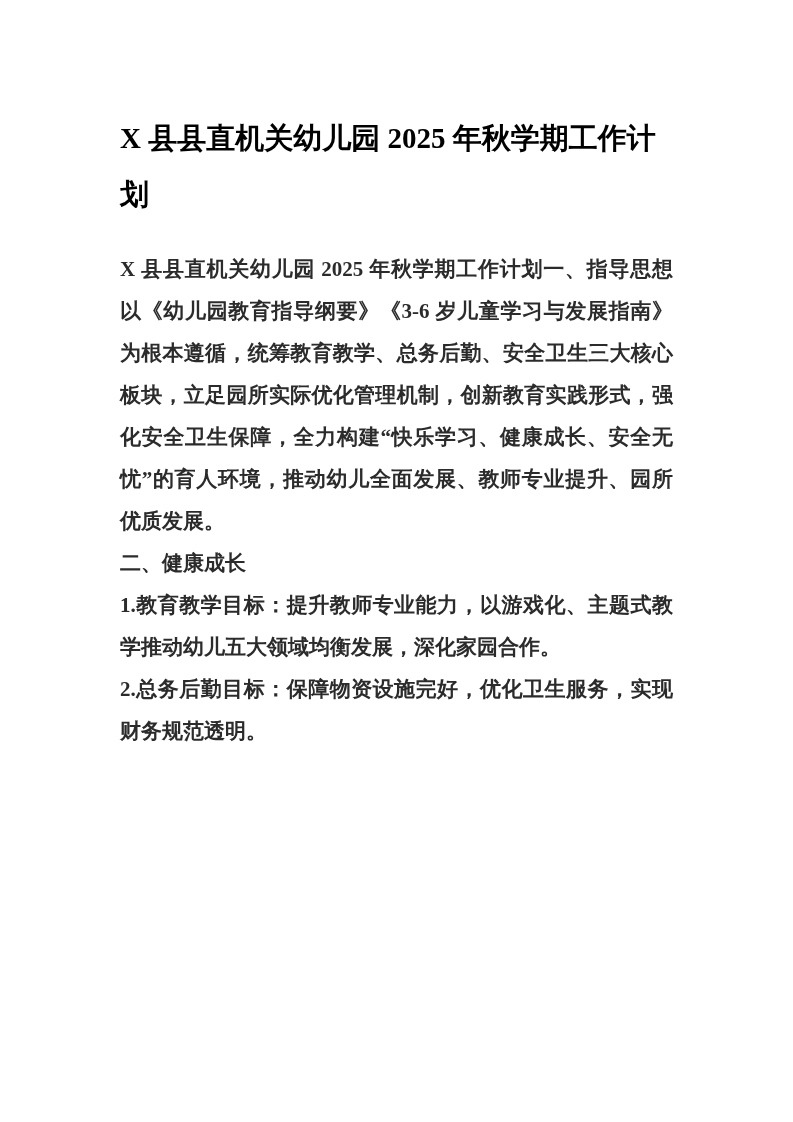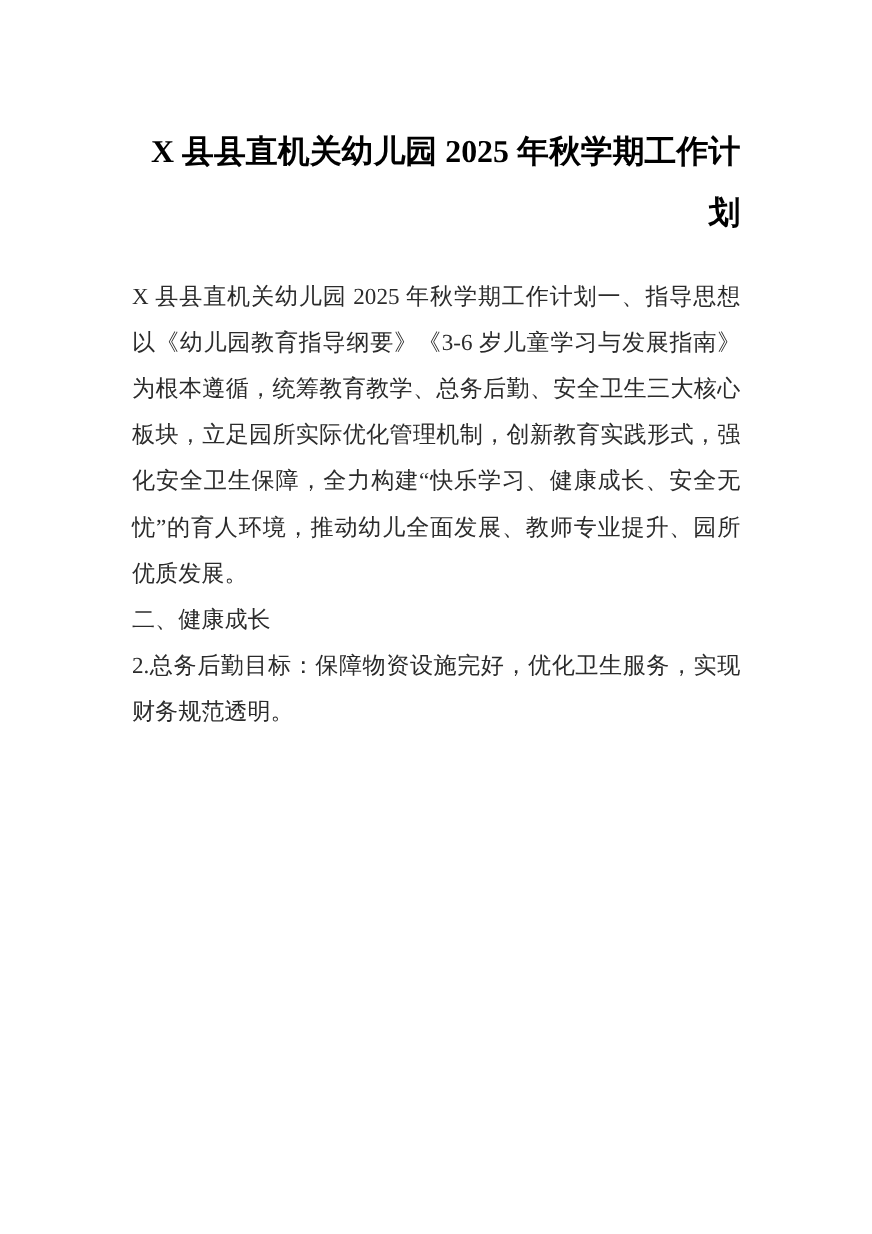--- a/index.html
+++ b/index.html
@@ -18,48 +18,50 @@
     overflow: hidden;
     font-family: "Liberation Serif", "DejaVu Serif", serif;
   }
   .doc-title {
     margin: 0 0 26px 0;
     padding: 0;
     font-size: 29px;
     line-height: 56px;
     font-weight: 700;
     color: #000000;
-    text-align: right;
+    text-align: left;
     font-family: "Liberation Serif", "DejaVu Serif", serif;
   }
   .doc-title .tline {
     display: block;
     white-space: nowrap;
   }
   .doc-body p {
     margin: 0;
     padding: 0;
     font-size: 21px;
     line-height: 42px;
     color: #2b2b2b;
     text-align: justify;
     text-justify: inter-ideograph;
     font-family: "Liberation Serif", "DejaVu Serif", serif;
     word-break: break-all;
+    font-weight: bold;
   }
 </style>
 </head>
 <body>
 
 <div class="page">
 
   <h1 class="doc-title">
     <span class="tline">X 县县直机关幼儿园 2025 年秋学期工作计</span>
     <span class="tline">划</span>
   </h1>
 
   <div class="doc-body">
     <p>X 县县直机关幼儿园 2025 年秋学期工作计划一、指导思想以《幼儿园教育指导纲要》《3-6 岁儿童学习与发展指南》为根本遵循，统筹教育教学、总务后勤、安全卫生三大核心板块，立足园所实际优化管理机制，创新教育实践形式，强化安全卫生保障，全力构建“快乐学习、健康成长、安全无忧”的育人环境，推动幼儿全面发展、教师专业提升、园所优质发展。</p>
     <p>二、健康成长</p>
+    <p>1.教育教学目标：提升教师专业能力，以游戏化、主题式教学推动幼儿五大领域均衡发展，深化家园合作。</p>
     <p>2.总务后勤目标：保障物资设施完好，优化卫生服务，实现财务规范透明。</p>
   </div>
 
 </div>
 
 </body></html>

